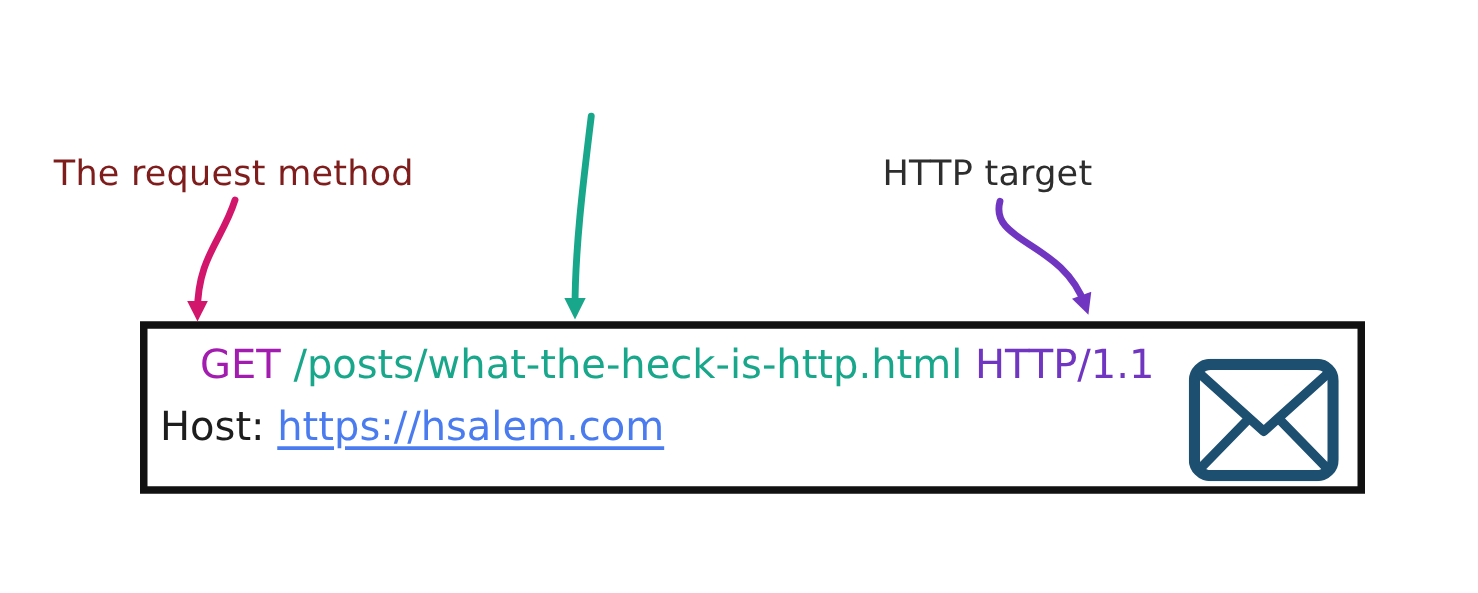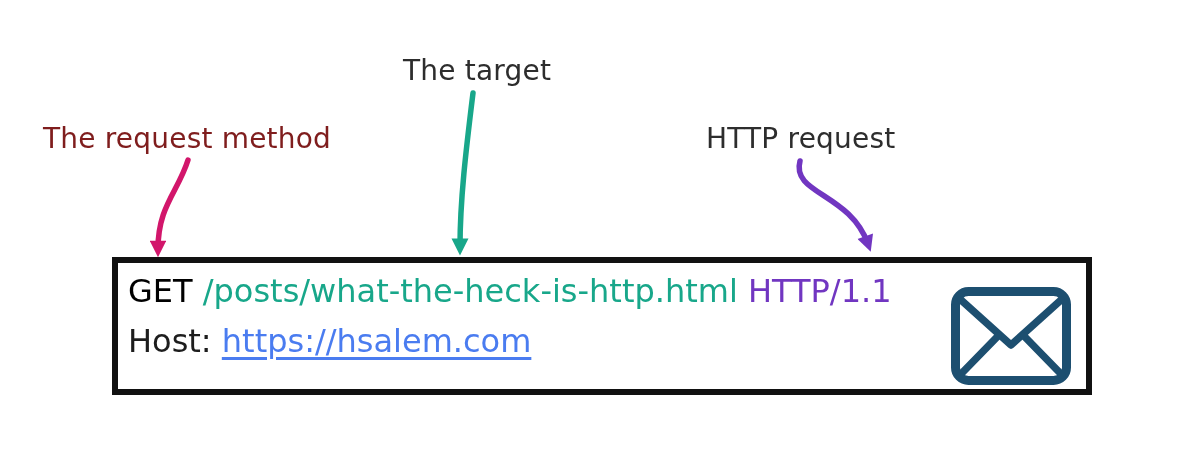--- a/index.html
+++ b/index.html
@@ -69,23 +69,22 @@
     height: 98px;
   }
 </style>
 </head>
 <body>
 
 <div class="canvas">
 
   <div class="annotation-label" id="lbl-request-method" style="color: #7f1d1d;">The request method</div>
 
-  <div class="annotation-label" id="lbl-target" style="color: rgb(45, 45, 45);">The target</div>
 
-  <div class="annotation-label" id="lbl-http-version" style="color: rgb(45, 45, 45);">HTTP request</div>
+  <div class="annotation-label" id="lbl-http-version" style="color: rgb(45, 45, 45);">HTTP target</div>
 
   <svg class="arrows-layer" viewBox="0 0 1182 474" xmlns="http://www.w3.org/2000/svg">
     <defs>
       <marker id="ah-method" viewBox="0 0 10 10" refX="5" refY="5" markerWidth="3.2" markerHeight="3" orient="auto">
         <polygon points="0,0 10,5 0,10" style="fill: rgb(210, 22, 107);"></polygon>
       </marker>
       <marker id="ah-target" viewBox="0 0 10 10" refX="5" refY="5" markerWidth="3.4" markerHeight="3.1" orient="auto">
         <polygon points="0,0 10,5 0,10" style="fill: rgb(24, 167, 138);"></polygon>
       </marker>
       <marker id="ah-version" viewBox="0 0 10 10" refX="5" refY="5" markerWidth="3.2" markerHeight="3" orient="auto">
@@ -95,21 +94,21 @@
 
     <path class="arrow-path" d="M 188 160 C 178 192, 158 206, 158 249" marker-end="url(#ah-method)" style="stroke: rgb(210, 22, 107);"></path>
 
     <path class="arrow-path" d="M 473 93 C 466 150, 460 200, 460 247" marker-end="url(#ah-target)" style="stroke: rgb(24, 167, 138);"></path>
 
     <path class="arrow-path" d="M 800 161 C 791 194, 850 193, 868 244" marker-end="url(#ah-version)" style="stroke: rgb(113, 54, 193);"></path>
   </svg>
 
   <div class="request-box">
     <div class="request-line">
-      <span style="color: #000000;">GET</span>
+      <span style="color: #a21caf; margin-left: 32px;">GET</span>
       <span style="color: rgb(24, 167, 138); text-align: right;">/posts/what-the-heck-is-http.html</span>
       <span style="color: rgb(113, 54, 193);">HTTP/1.1</span>
     </div>
     <div class="request-line">
       <span>Host:</span>
       <span class="host-link" style="color: rgb(74, 124, 240); margin-top: 21px;">https://hsalem.com</span>
     </div>
 
     <svg class="envelope-icon" viewBox="0 0 120 98" xmlns="http://www.w3.org/2000/svg">
       <g fill="none" stroke-linecap="round" stroke-linejoin="round" style="stroke: rgb(29, 79, 112);">

